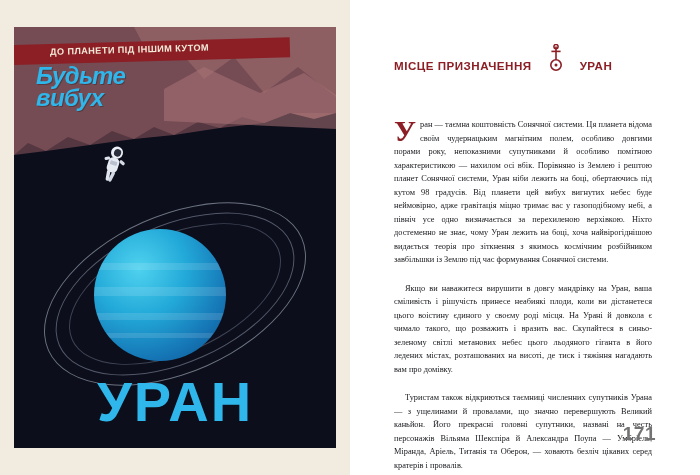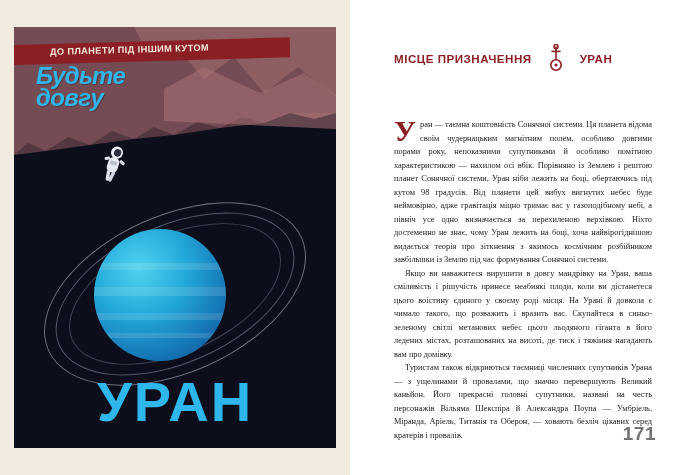--- a/index.html
+++ b/index.html
@@ -204,21 +204,21 @@
     width: 350px;
     height: 475px;
     background: #ffffff;
     padding: 0;
   }
   .head {
     position: absolute;
     left: 44px;
     top: 44px;
     display: flex;
-    align-items: center;
+    align-items: flex-end;
     gap: 15px;
   }
   .head .kicker {
     color: #8b1f25;
     font-family: "Liberation Sans", sans-serif;
     font-weight: bold;
     font-size: 11.6px;
     letter-spacing: .5px;
     white-space: nowrap;
   }
@@ -236,21 +236,21 @@
     top: 118px;
     width: 258px;
     color: #17181c;
     font-family: "Liberation Serif", serif;
     font-size: 8.35px;
     line-height: 1.62;
     text-align: justify;
     hyphens: auto;
   }
   .body-text p { margin: 0; }
-  .body-text p + p { text-indent: 11px; }
+  .body-text p + p { text-indent: 11px; margin-top: 15px; }
   .dropcap {
     float: left;
     color: #8b1f25;
     font-family: "Liberation Serif", serif;
     font-weight: bold;
     font-size: 30px;
     line-height: 0.82;
     padding: 1px 4px 0 0;
   }
   .folio {
@@ -285,21 +285,21 @@
       <div class="cliff"></div>
       <div class="cliff-dark"></div>
       <div class="cliff-shade"></div>
 
       <div class="ribbon">
         <span>ДО ПЛАНЕТИ ПІД ІНШИМ КУТОМ</span>
       </div>
 
       <div class="poster-title">
         <div>Будьте</div>
-        <div>довгу</div>
+        <div>вибух</div>
       </div>
 
       <svg class="astronaut" viewBox="0 0 26 40">
         <ellipse cx="13" cy="7" rx="6" ry="6.2" fill="#eceff6"></ellipse>
         <ellipse cx="13.6" cy="7" rx="3.6" ry="3.8" fill="#2b2f3d"></ellipse>
         <rect x="7.5" y="12.5" width="11" height="15" rx="4.5" fill="#e6eaf2"></rect>
         <rect x="9.5" y="26" width="3.4" height="11" rx="1.7" fill="#dfe4ee" transform="rotate(-8 11 30)"></rect>
         <rect x="13.8" y="26" width="3.4" height="11" rx="1.7" fill="#d3d9e5" transform="rotate(9 15 30)"></rect>
         <rect x="2.5" y="14" width="5.6" height="3.1" rx="1.5" fill="#dfe4ee" transform="rotate(-28 5 15)"></rect>
         <rect x="18" y="13.5" width="6" height="3.1" rx="1.5" fill="#d3d9e5" transform="rotate(24 21 15)"></rect>

